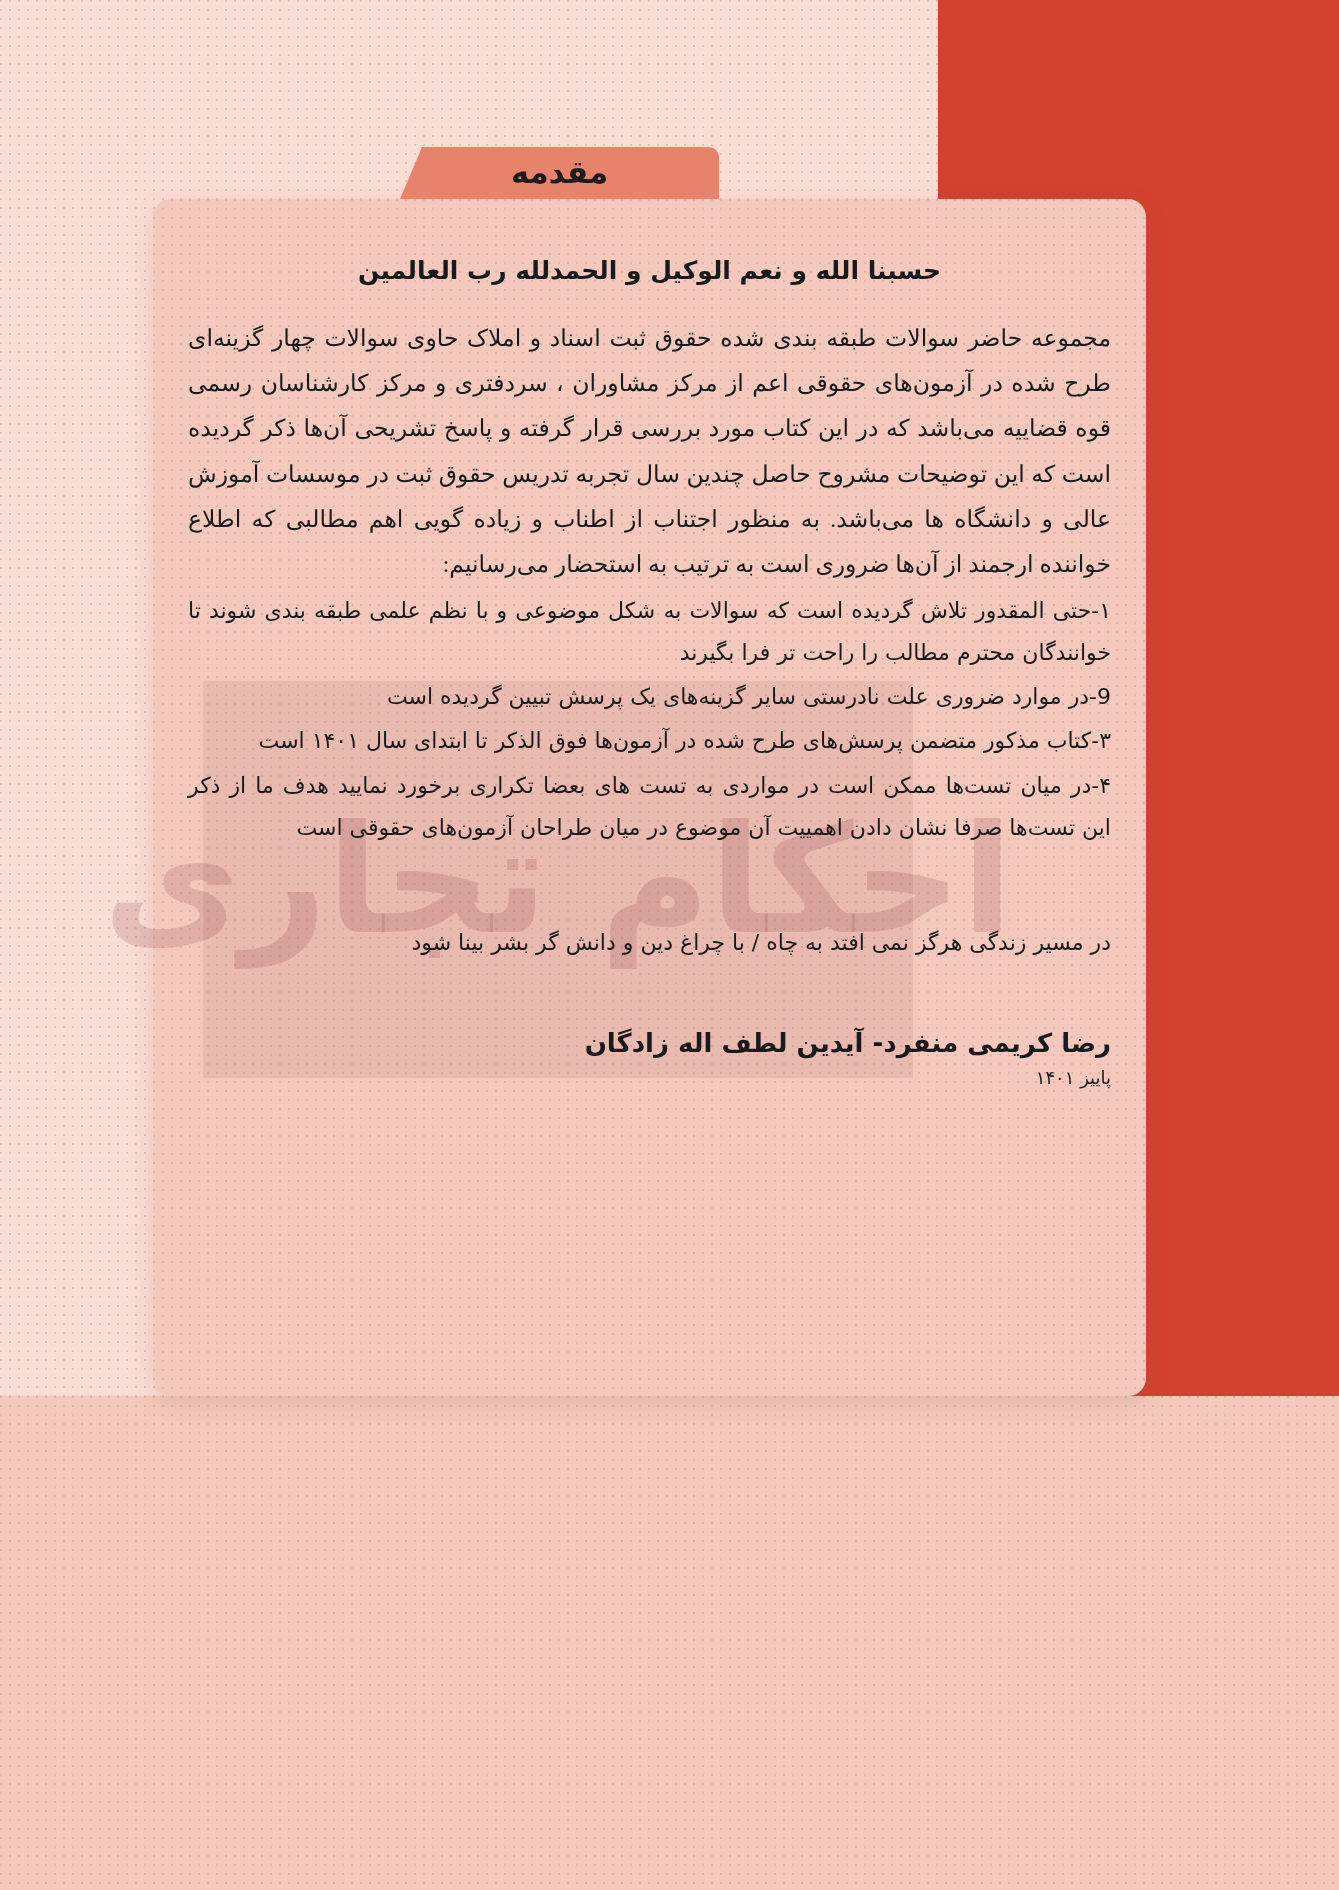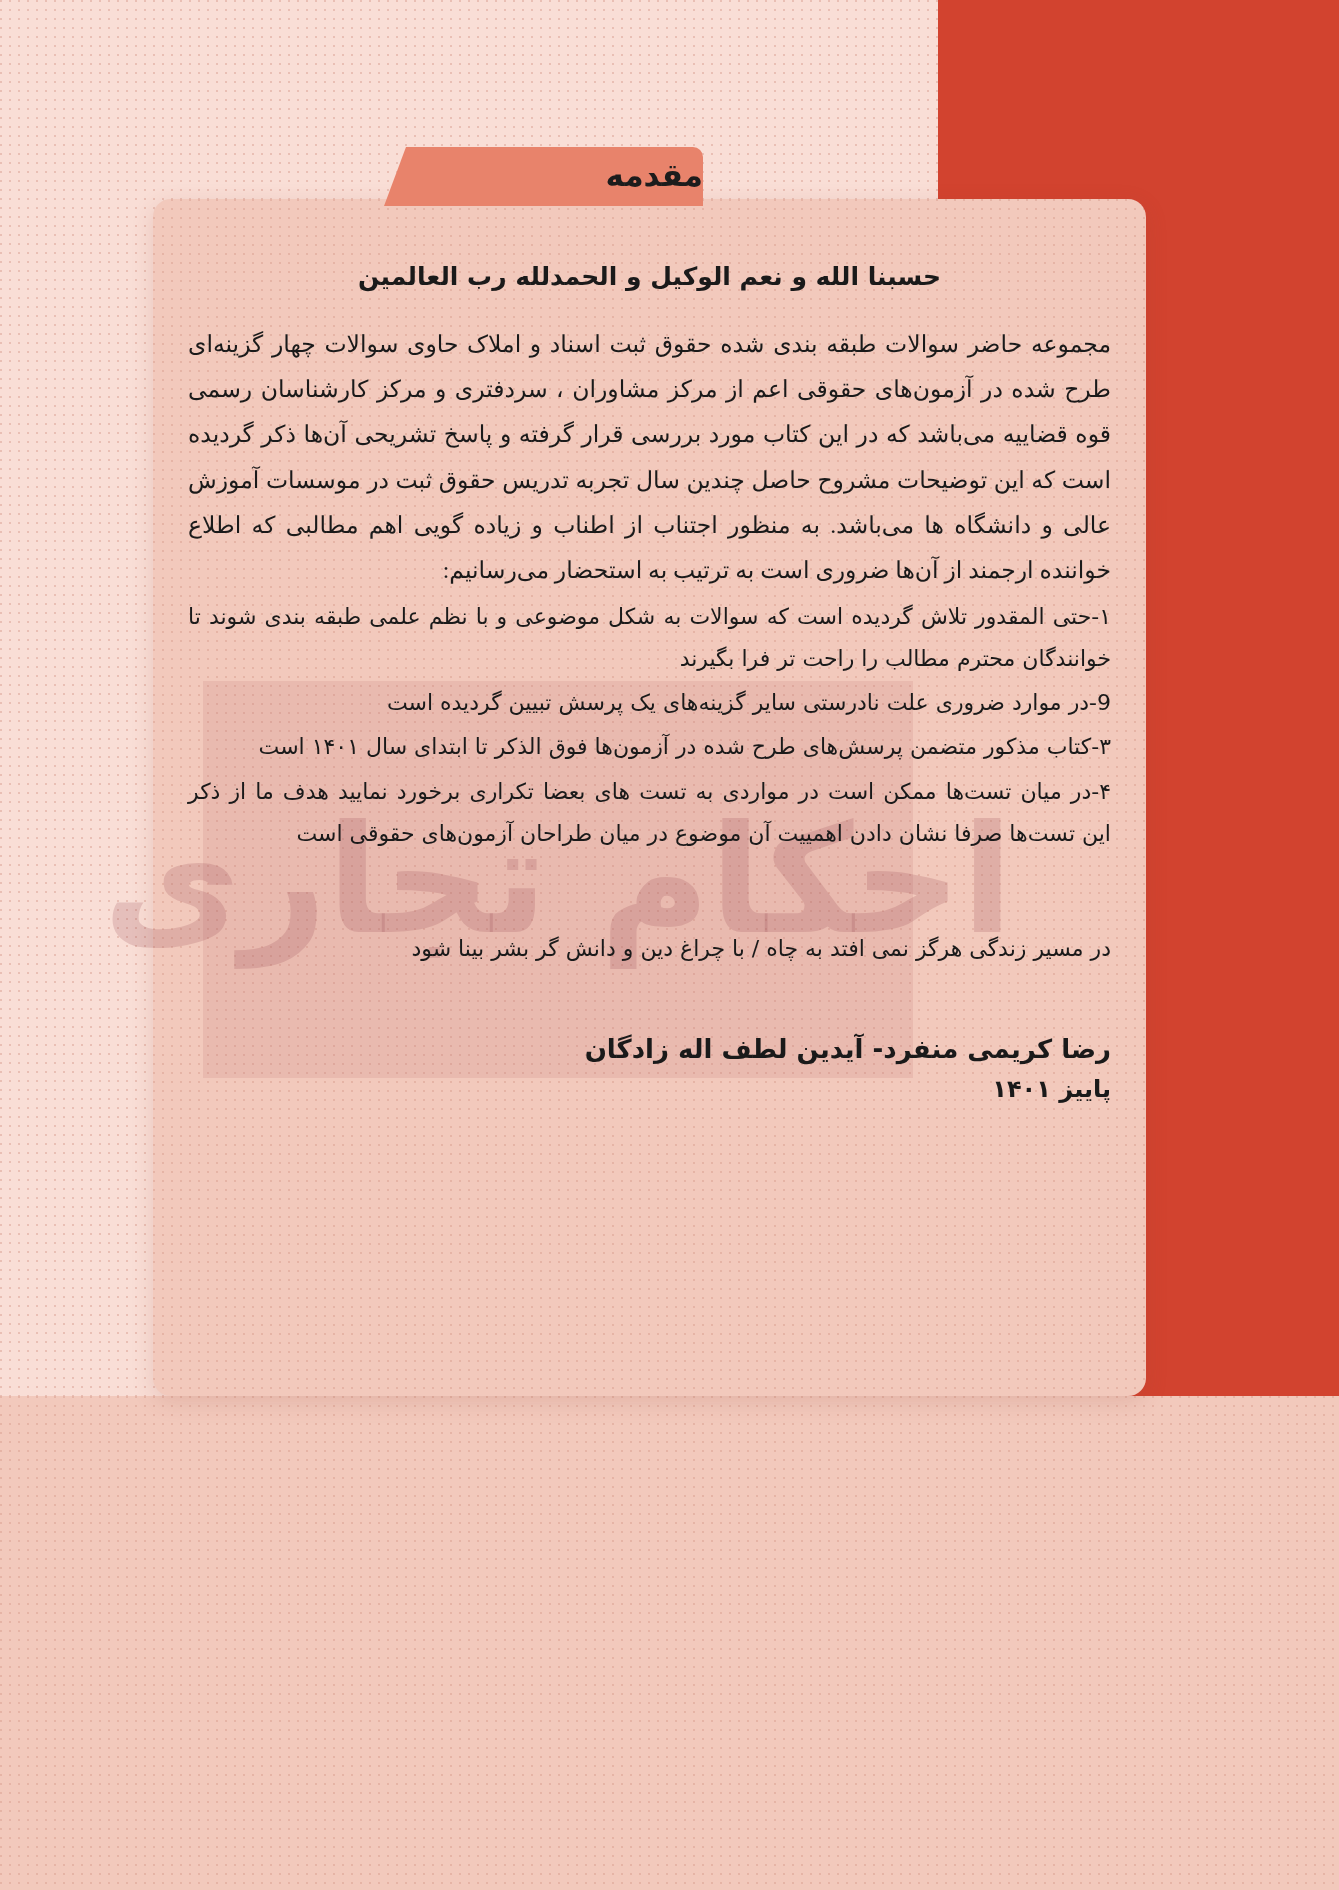--- a/index.html
+++ b/index.html
@@ -70,29 +70,30 @@
     height: 494px;
     background-color: #f2c9bc;
     background-image:
       radial-gradient(circle at 1px 1px, rgba(196,120,104,0.26) 1px, transparent 1.4px);
     background-size: 9px 9px;
   }
 
   
   .banner {
     position: absolute;
-    left: 384px;
+    left: 400px;
     top: 147px;
     width: 319px;
-    height: 59px;
+    height: 52px;
     background: #e8836b;
     clip-path: polygon(22px 0, 100% 0, 100% 100%, 0 100%);
     border-top-right-radius: 10px;
     display: flex;
     align-items: center;
+    justify-content: center;
   }
   .banner-title {
     color: #1c1c1c;
     font-size: 31px;
     font-weight: bold;
     letter-spacing: 0.5px;
     line-height: 1;
     padding-bottom: 2px;
   }
 
@@ -123,21 +124,21 @@
     font-weight: bold;
     color: rgba(150,70,80,0.20);
     letter-spacing: 4px;
     white-space: nowrap;
   }
 
   
   .content {
     position: absolute;
     left: 153px;
-    top: 212px;
+    top: 206px;
     width: 993px;
     padding: 0 35px;
     box-sizing: border-box;
     color: #1a1a1a;
   }
 
   .invocation {
     margin-top: 46px;
     text-align: center;
     font-size: 25px;
@@ -175,22 +176,22 @@
   }
 
   .signature {
     margin-top: 60px;
     text-align: right;
     font-size: 26px;
     font-weight: bold;
     line-height: 1.6;
   }
   .sig-date {
-    font-size: 24px;
-    font-weight: bold;
+    font-size: 18px;
+    font-weight: normal;
   }
 </style>
 </head>
 <body>
 
 <div class="page"></div>
 <div class="red-band"></div>
 <div class="band-foot"></div>
 <div class="panel-extend"></div>
 <div class="panel"></div>

